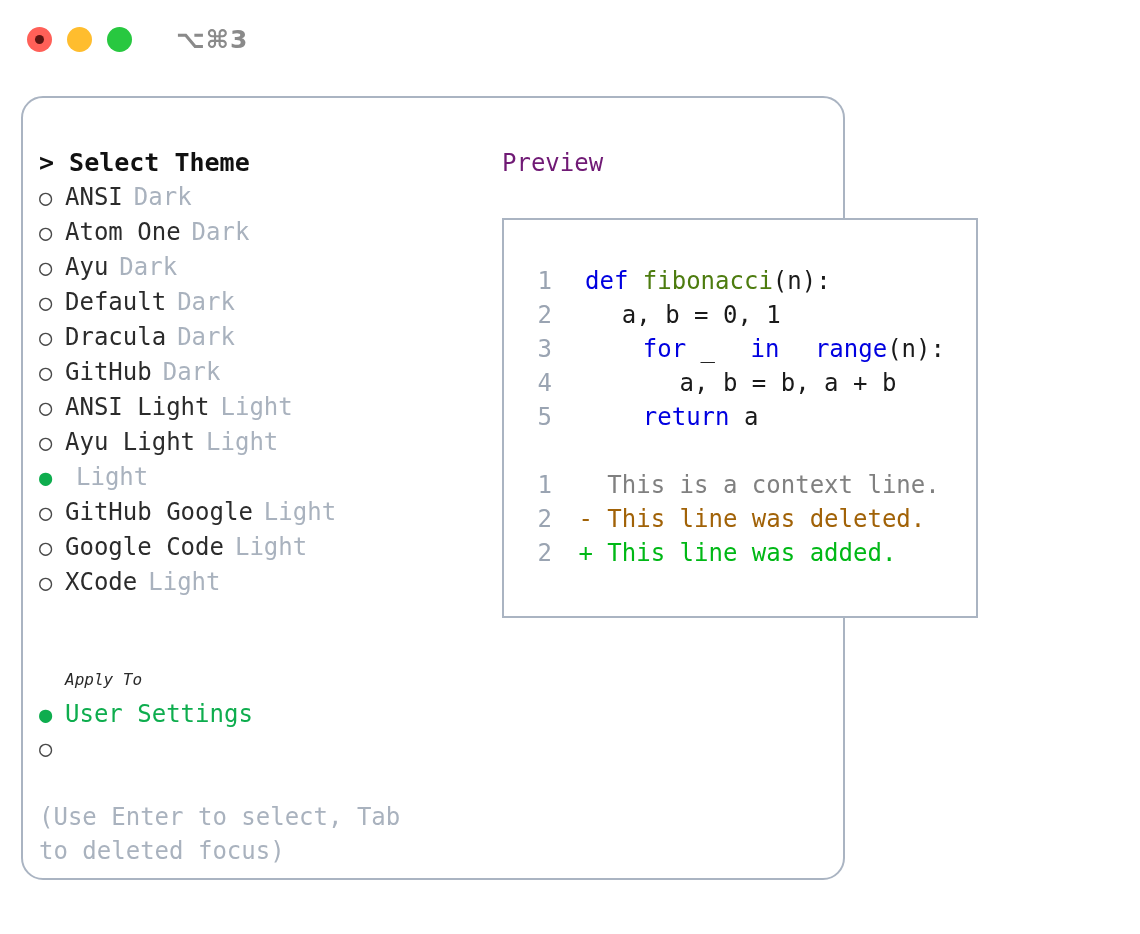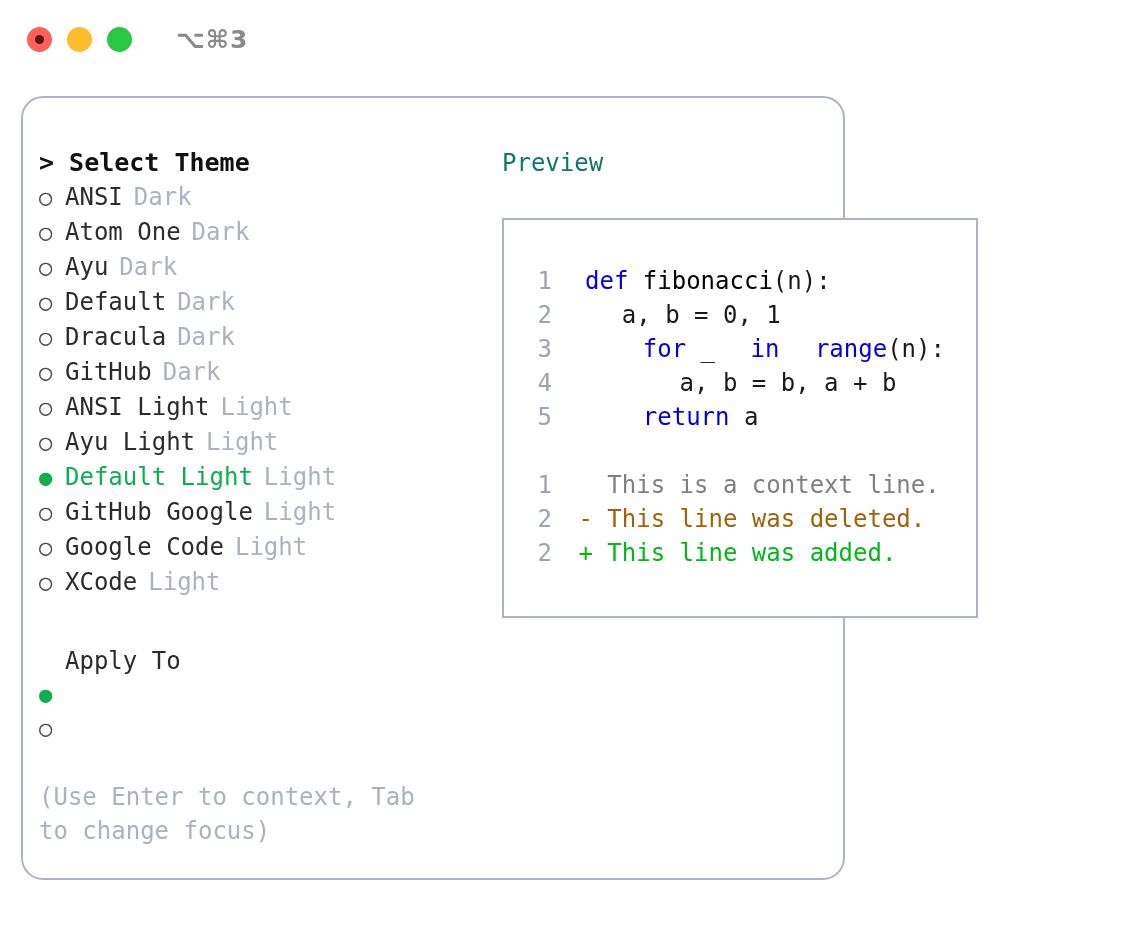--- a/index.html
+++ b/index.html
@@ -104,46 +104,47 @@
     color: #0ead4e;
   }
   .opt-name { color: #2b2b2b; }
   .opt-row.selected .opt-name { color: #0ead4e; }
   .opt-tag {
     color: #a9b2be;
     margin-left: 11px;
   }
 
   .apply-title {
-    margin-top: 44px;
+    margin-top: 63px;
     padding-left: 26px;
-    font-size: 24px;
+    font-size: 16px;
     color: #2b2b2b;
     line-height: 34px;
     white-space: pre;
+    font-style: italic;
   }
   .hint {
     margin-top: 34px;
     font-size: 24px;
     color: #a9b2be;
     line-height: 34px;
     width: 400px;
     white-space: pre-wrap;
   }
 
   
   .right-col {
     position: absolute;
     left: 479px;
     top: 48px;
     width: 500px;
   }
   .preview-label {
     font-size: 24px;
-    color: #0f766e;
+    color: #701a75;
     line-height: 34px;
     white-space: pre;
   }
   .code-box {
     margin-top: 38px;
     width: 476px;
     height: 400px;
     border: 2px solid #aab4c2;
     box-sizing: border-box;
     background: #ffffff;
@@ -159,21 +160,21 @@
   }
   .ln {
     width: 30px;
     flex: 0 0 30px;
     text-align: right;
     color: #9aa4b2;
     margin-right: 12px;
   }
   .blank-line { height: 34px; }
   .tok-kw   { color: #0000e0; margin-left: 21px; }
-  .tok-fn   { color: #000000; }
+  .tok-fn   { color: #4d7c0f; }
   .tok-pl   { color: #1a1a1a; }
   .diff-ctx { color: #808080; }
   .diff-del { color: #a16207; }
   .diff-add { color: #00b816; }
 </style>
 </head>
 <body>
 
 <div id="app">
 
@@ -195,34 +196,34 @@
 
       <div id="theme-list">
           <div class="opt-row"><span class="bullet">○</span><span class="opt-name">ANSI</span><span class="opt-tag">Dark</span></div>
           <div class="opt-row"><span class="bullet">○</span><span class="opt-name">Atom One</span><span class="opt-tag">Dark</span></div>
           <div class="opt-row"><span class="bullet">○</span><span class="opt-name">Ayu</span><span class="opt-tag">Dark</span></div>
           <div class="opt-row"><span class="bullet">○</span><span class="opt-name">Default</span><span class="opt-tag">Dark</span></div>
           <div class="opt-row"><span class="bullet">○</span><span class="opt-name">Dracula</span><span class="opt-tag">Dark</span></div>
           <div class="opt-row"><span class="bullet">○</span><span class="opt-name">GitHub</span><span class="opt-tag">Dark</span></div>
           <div class="opt-row"><span class="bullet">○</span><span class="opt-name">ANSI Light</span><span class="opt-tag">Light</span></div>
           <div class="opt-row"><span class="bullet">○</span><span class="opt-name">Ayu Light</span><span class="opt-tag">Light</span></div>
-          <div class="opt-row selected"><span class="bullet on">●</span><span class="opt-name">Default Light</span><span class="opt-tag">Light</span></div>
+          <div class="opt-row selected"><span class="bullet on">●</span><span class="opt-tag">Light</span></div>
           <div class="opt-row"><span class="bullet">○</span><span class="opt-name">GitHub Google</span><span class="opt-tag">Light</span></div>
           <div class="opt-row"><span class="bullet">○</span><span class="opt-name">Google Code</span><span class="opt-tag">Light</span></div>
           <div class="opt-row"><span class="bullet">○</span><span class="opt-name">XCode</span><span class="opt-tag">Light</span></div>
         </div>
 
       <div class="apply-title">Apply To</div>
 
       <div id="apply-list">
-          <div class="opt-row selected"><span class="bullet on">●</span></div>
+          <div class="opt-row selected"><span class="bullet on">●</span><span class="opt-name">User Settings</span></div>
           <div class="opt-row"><span class="bullet">○</span></div>
         </div>
 
-      <div class="hint">(Use Enter to context, Tab to change focus)</div>
+      <div class="hint">(Use Enter to select, Tab to deleted focus)</div>
     </div>
 
     <div class="right-col">
       <div class="preview-label">Preview</div>
 
       <div class="code-box">
         <div id="code-lines">
             <div class="code-line"><span class="ln">1</span><span><span class="tok-kw">def </span><span class="tok-fn">fibonacci</span><span class="tok-pl">(n):</span></span></div>
             <div class="code-line"><span class="ln">2</span><span><span class="tok-pl">    a, b = 0, 1</span></span></div>
             <div class="code-line"><span class="ln">3</span><span><span class="tok-pl">    </span><span class="tok-kw">for</span><span class="tok-pl"> _ </span><span class="tok-kw">in</span><span class="tok-pl"> </span><span class="tok-kw">range</span><span class="tok-pl">(n):</span></span></div>

